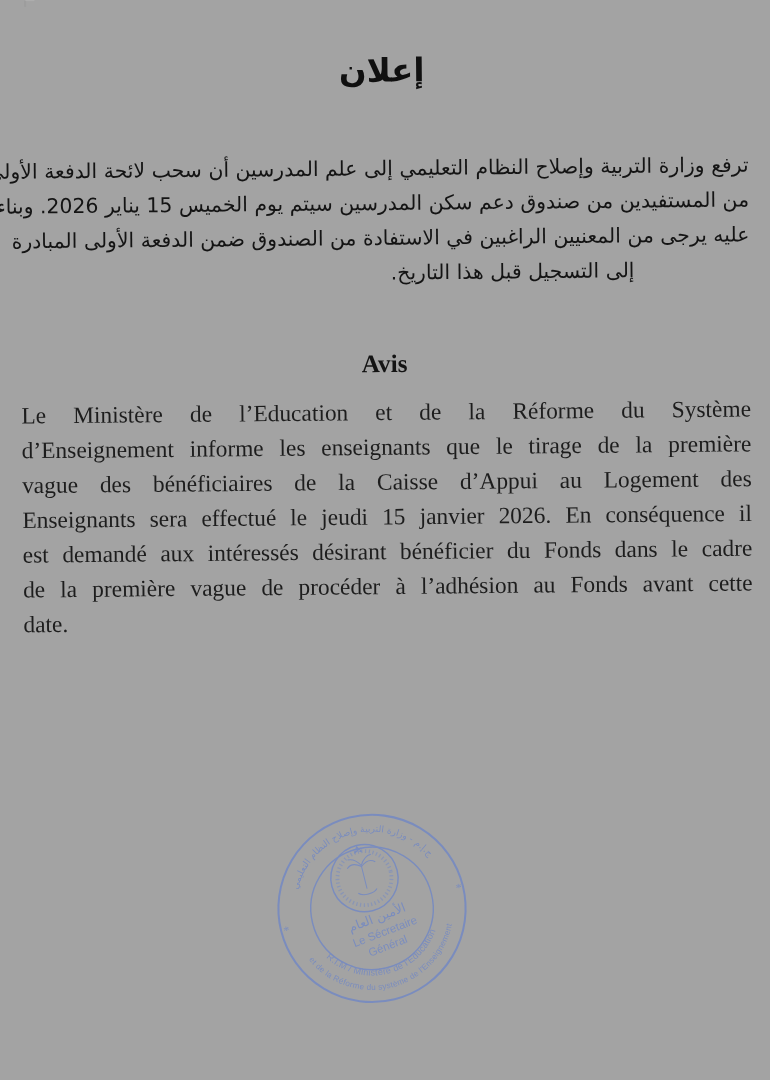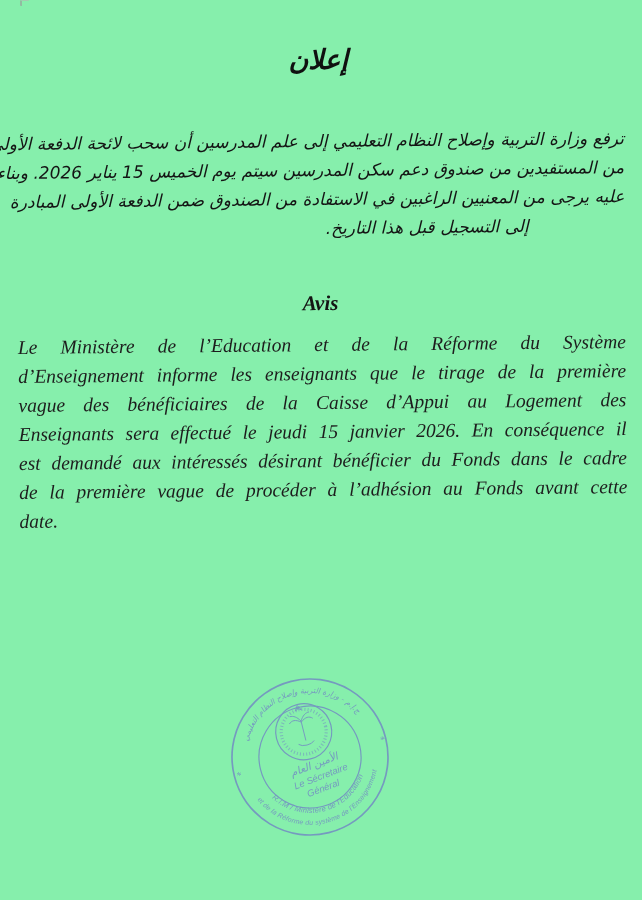--- a/index.html
+++ b/index.html
@@ -6,22 +6,21 @@
   body{
     width:642px;height:900px;
     background:#ffffff;
     overflow:hidden;
     font-family:"Liberation Serif", serif;
     color:#1b1b1b;
     position:relative;
   }
   .page{
     position:absolute;inset:0;
-    background:#86efac;
-    font-style:italic;
+    background:#a3a3a3;
   }
   .scan-skew{
     position:absolute;inset:0;
     transform:rotate(-0.55deg);
     transform-origin:50% 40%;
   }
   .scan-artifact{
     position:absolute;left:20px;top:0px;width:7px;height:5px;
     border-left:2px solid #9a9a9a;border-top:1px solid #b5b5b5;
     opacity:.6;border-radius:1px;

